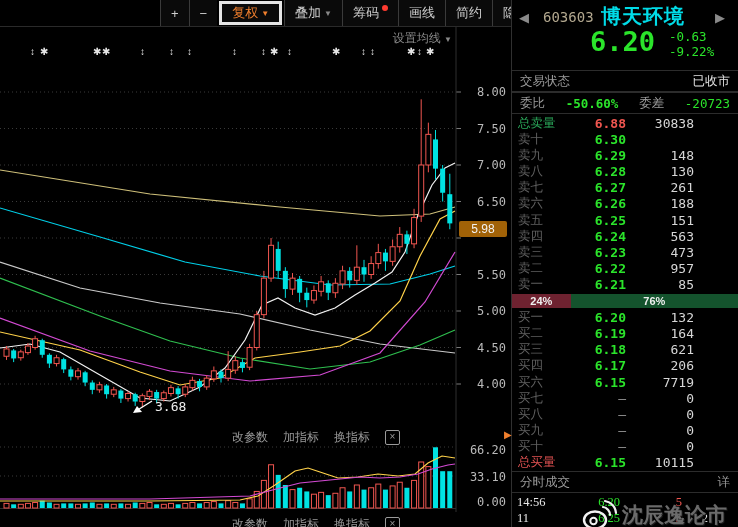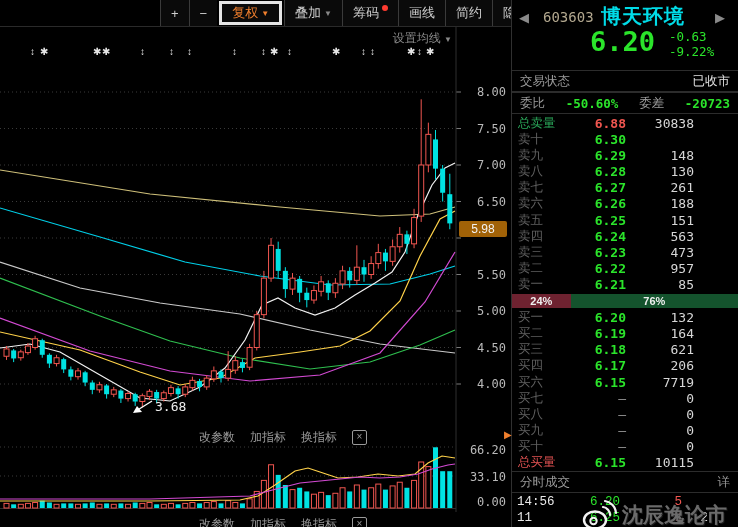--- a/index.html
+++ b/index.html
@@ -19,21 +19,21 @@
   .tb-line{position:absolute;left:0;top:26px;width:512px;border-top:1px solid #2a2a2a;z-index:4;}
   .ma-set{position:absolute;left:0;top:30px;width:452px;text-align:right;font-size:12px;color:#8a8a8a;z-index:6;cursor:pointer;}
   .markers{position:absolute;left:0;top:45px;height:14px;width:455px;z-index:6;}
   .markers span{position:absolute;top:0;font-size:10px;color:#e6e6e6;line-height:14px;}
   .ksvg{position:absolute;left:0;top:27px;z-index:1;}
   .vsvg{position:absolute;left:0;top:430px;z-index:1;}
   .axis-lab{position:absolute;left:460px;width:46px;text-align:right;font-size:12px;color:#b9b9b9;z-index:3;}
   .price-tag{position:absolute;left:459px;width:48px;height:16px;line-height:16px;text-align:center;
              font-size:12px;color:#f2f2f2;background:#a16207;border-radius:2px;z-index:4;}
   .pane-hdr{position:absolute;left:0;width:456px;display:flex;justify-content:flex-end;align-items:center;
-            gap:15px;font-size:12px;color:#9a9a9a;z-index:6;padding-right:89px;box-sizing:border-box;}
+            gap:15px;font-size:12px;color:#9a9a9a;z-index:6;padding-right:56px;box-sizing:border-box;}
   .pane-hdr .ph-btn{cursor:pointer;}
   .xbox{width:13px;height:13px;border:1px solid #9a9a9a;border-radius:2px;font-size:10px;line-height:12px;
         text-align:center;color:#9a9a9a;cursor:pointer;}
   .divider-handle{position:absolute;left:504px;top:429px;color:#f07f2d;font-size:10px;z-index:9;cursor:pointer;}
   
   .right{position:absolute;left:512px;top:0;width:226px;height:527px;background:#000;}
   .nav-ar{position:absolute;top:10px;font-size:13px;color:#8a8a8a;cursor:pointer;}
   .q-code{position:absolute;left:31px;top:9px;font-size:14px;color:#b3a88f;}
   .q-name{position:absolute;left:89px;top:3px;font-size:20px;font-weight:bold;color:#00dce8;letter-spacing:1px;}
   .q-price{position:absolute;left:78px;top:26px;font-size:27px;font-weight:bold;color:#2be42b;}
@@ -51,21 +51,21 @@
   .ob-label.tsell{color:#2aa85a;}
   .ob-label.tbuy{color:#e05252;}
   .ob-price{width:62px;text-align:right;font-weight:bold;font-family:"DejaVu Sans Mono",monospace;font-size:13px;}
   .ob-price.dash{color:#9a9a9a;font-weight:normal;}
   .ob-vol{flex:1;text-align:right;padding-right:44px;color:#d6d6d6;font-family:"DejaVu Sans Mono",monospace;font-size:13px;}
   .ratio{display:flex;height:14px;font-size:11px;color:#efefef;text-align:center;line-height:14px;font-weight:bold;}
   .ratio .rl{width:26%;background:#6e2230;}
   .ratio .rr{width:74%;background:#14532d;}
   .ticks-hdr{top:471px;}
   .tickrow{position:absolute;left:0;width:226px;height:16px;display:flex;align-items:center;
-           font-family:Liberation Mono, monospace;font-size:12.5px;}
+           font-family:Liberation Serif, serif;font-size:12.5px;}
   .t-time{width:46px;padding-left:5px;color:#e8e8e8;}
   .t-price{width:57px;text-align:right;}
   .t-vol{width:62px;text-align:right;}
   .t-cnt{flex:1;text-align:right;padding-right:30px;color:#ddd;}
   .watermark{position:absolute;left:68px;top:493px;width:158px;height:44px;z-index:8;pointer-events:none;
              display:flex;align-items:center;gap:4px;}
   .wm-text{font-size:21px;font-weight:bold;color:#6b6b6b;text-shadow:1px 1px 0 #1a1a1a;white-space:nowrap;letter-spacing:0px;}
 </style>
 </head>
 <body>
@@ -409,21 +409,21 @@
     </div>
 
     <div class="rrow" style="top:70px;">
       <span class="lab">交易状态</span>
       <span class="val-w">已收市</span>
     </div>
     <div class="rrow" style="top:92px;">
       <span class="lab">委比</span>
       <span class="grn mono" style="font-weight:bold;">-50.60%</span>
       <span class="lab">委差</span>
-      <span class="grn mono" style="font-weight:bold;">-20723</span>
+      <span class="grn mono" style="font-weight:normal;">-20723</span>
     </div>
 
     <div class="obook" id="obook">
         <div class="ob-row">
           <span class="ob-label tsell">总卖量</span>
           <span class="ob-price red">6.88</span>
           <span class="ob-vol">30838</span>
         </div>
         <div class="ob-row">
           <span class="ob-label ">卖十</span>

